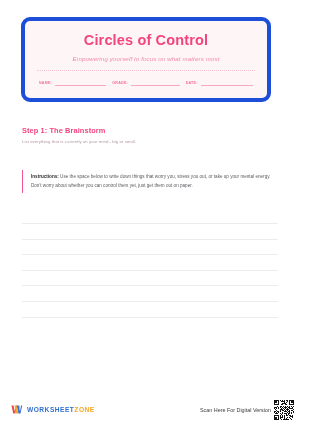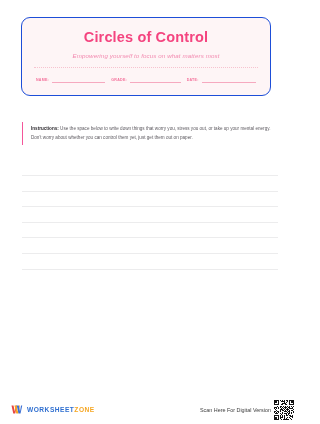--- a/index.html
+++ b/index.html
@@ -19,21 +19,21 @@
     position: absolute;
     inset: 0;
     background: #ffffff;
     display: flex;
     flex-direction: column;
   }
 
   
   .header-card {
     margin: 17px 29px 0 21px;
-    border: 1px solid #1d4ed8;
+    border: 4px solid #1d4ed8;
     border-radius: 9px;
     background: #fef5f6;
     padding: 11px 10px 10px 10px;
     box-sizing: border-box;
   }
   .worksheet-title {
     text-align: center;
     color: #f4447f;
     font-size: 14.5px;
     font-weight: bold;
@@ -192,20 +192,24 @@
         <span class="field-label">GRADE:</span>
         <span class="field-line"></span>
       </div>
       <div class="field">
         <span class="field-label">DATE:</span>
         <span class="field-line"></span>
       </div>
     </div>
   </div>
 
+  <div class="step-section">
+    <div class="step-title">Step 1: The Brainstorm</div>
+    <div class="step-subtitle">List everything that is currently on your mind - big or small.</div>
+  </div>
 
   <div class="instructions-block">
     <p class="instructions-text"><b>Instructions:</b> <span>Use the space below to write down things that worry you, stress you out, or take up your mental energy. Don't worry about whether you can control them yet, just get them out on paper.</span></p>
   </div>
 
   <div class="writing-lines">
       <div class="writing-line"></div>
       <div class="writing-line"></div>
       <div class="writing-line"></div>
       <div class="writing-line"></div>

